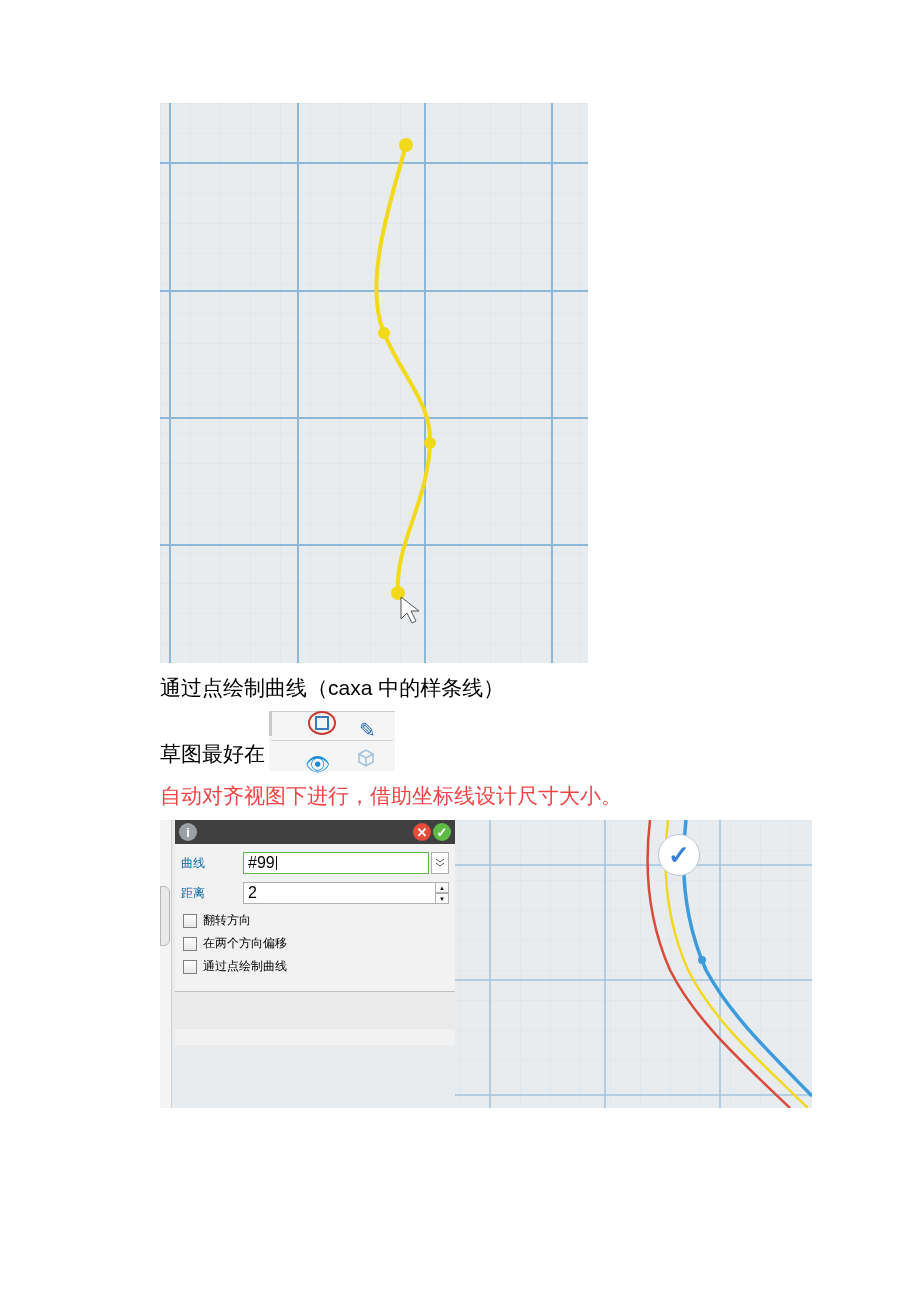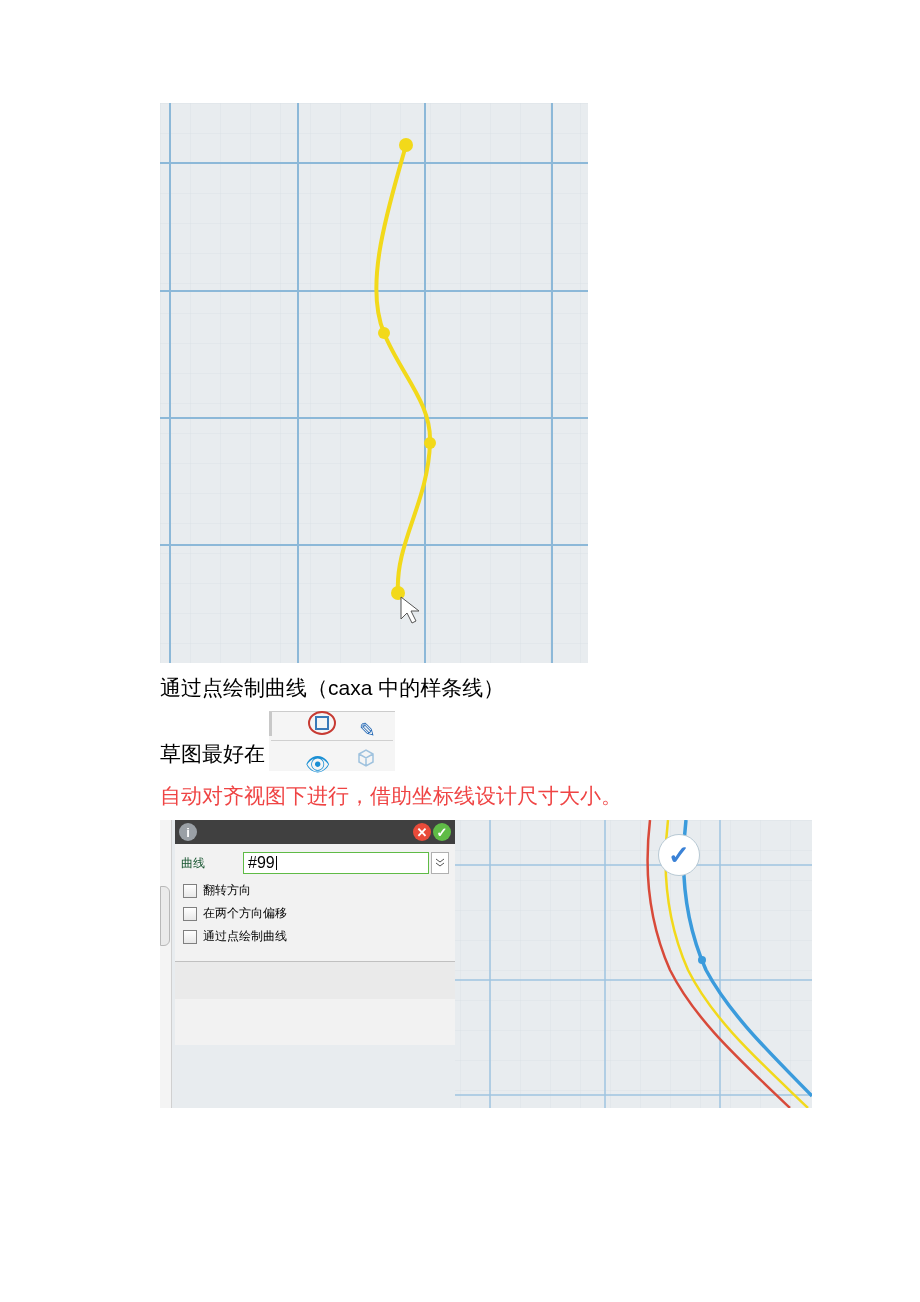--- a/index.html
+++ b/index.html
@@ -182,21 +182,21 @@
     
     .form-row {
       display: flex;
       align-items: center;
       margin-bottom: 8px;
       font-size: 12px;
     }
     
     .form-label {
       width: 62px;
-      color: #14532d;
+      color: #0369a1;
     }
     
     .form-input {
       flex: 1;
       height: 22px;
       border: 1px solid #5fbb46;
       background: #fff;
       padding: 0 4px;
       font-size: 16px;
       display: flex;
@@ -388,20 +388,30 @@
           <div class="form-input">
             <span>#99</span>
               <span class="caret"></span>
           </div>
           <div class="dropdown-handle">
             <svg width="10" height="10">
                 <path d="M 1 1 L 5 4 L 9 1 M 1 5 L 5 8 L 9 5" stroke="#555" fill="none" stroke-width="1"></path>
               </svg>
           </div>
         </div>
+        <div class="form-row">
+          <div class="form-label">距离</div>
+          <div class="form-input gray-border">
+            <span>2</span>
+          </div>
+          <div class="spinner">
+            <div class="spinner-up">▲</div>
+            <div class="spinner-down">▼</div>
+          </div>
+        </div>
         <div class="checkbox-row">
           <div class="checkbox-box"></div>
           <span>翻转方向</span>
         </div>
         <div class="checkbox-row">
           <div class="checkbox-box"></div>
           <span>在两个方向偏移</span>
         </div>
         <div class="checkbox-row">
           <div class="checkbox-box"></div>

